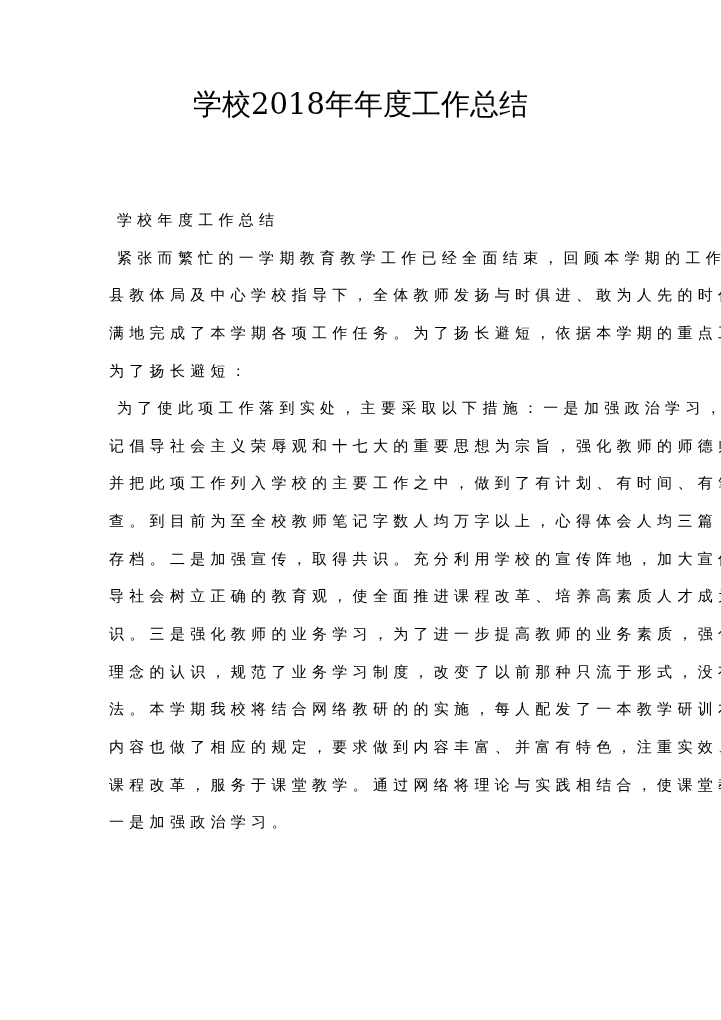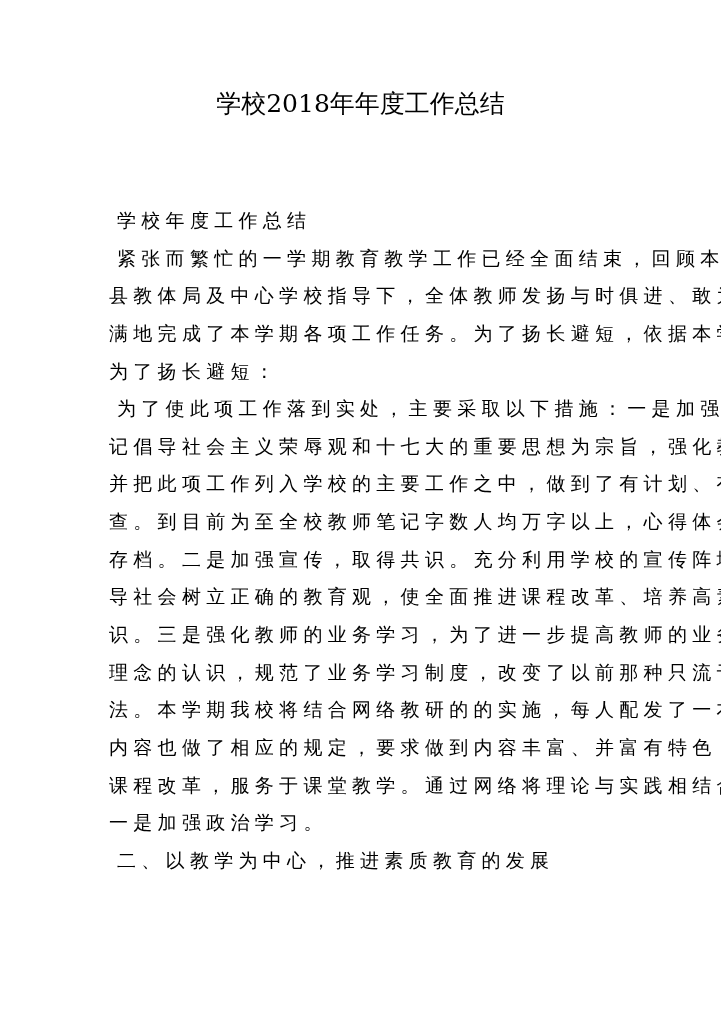--- a/index.html
+++ b/index.html
@@ -22,36 +22,36 @@
     width: 721px;
     height: 1020px;
     background: #ffffff;
   }
   .doc-title {
     position: absolute;
     top: 84px;
     left: 0;
     width: 721px;
     text-align: center;
-    font-size: 25px;
+    font-size: 29px;
     line-height: 40px;
     letter-spacing: 0px;
     white-space: nowrap;
   }
   .body-text {
     position: absolute;
     left: 109px;
     top: 207px;
     width: 510px;
   }
   .line {
     display: block;
     height: 37.65px;
     line-height: 26px;
-    font-size: 19px;
+    font-size: 15px;
     letter-spacing: 5.3px;
     white-space: nowrap;
   }
   .line.indent {
     padding-left: 8px;
   }
 </style>
 </head>
 <body>
 
@@ -69,15 +69,14 @@
     <span class="line">并把此项工作列入学校的主要工作之中，做到了有计划、有时间、有笔记、有检</span>
     <span class="line">查。到目前为至全校教师笔记字数人均万字以上，心得体会人均三篇，上交学校</span>
     <span class="line">存档。二是加强宣传，取得共识。充分利用学校的宣传阵地，加大宣传力度，引</span>
     <span class="line">导社会树立正确的教育观，使全面推进课程改革、培养高素质人才成为社会的共</span>
     <span class="line">识。三是强化教师的业务学习，为了进一步提高教师的业务素质，强化对新课程</span>
     <span class="line">理念的认识，规范了业务学习制度，改变了以前那种只流于形式，没有实效的做</span>
     <span class="line">法。本学期我校将结合网络教研的的实施，每人配发了一本教学研训本子，并将</span>
     <span class="line">内容也做了相应的规定，要求做到内容丰富、并富有特色，注重实效、且有利于</span>
     <span class="line">课程改革，服务于课堂教学。通过网络将理论与实践相结合，使课堂教学发生了</span>
     <span class="line">一是加强政治学习。</span>
-    <span class="line indent">二、以教学为中心，推进素质教育的发展</span>
   </div>
 </div>
 
 </body></html>

